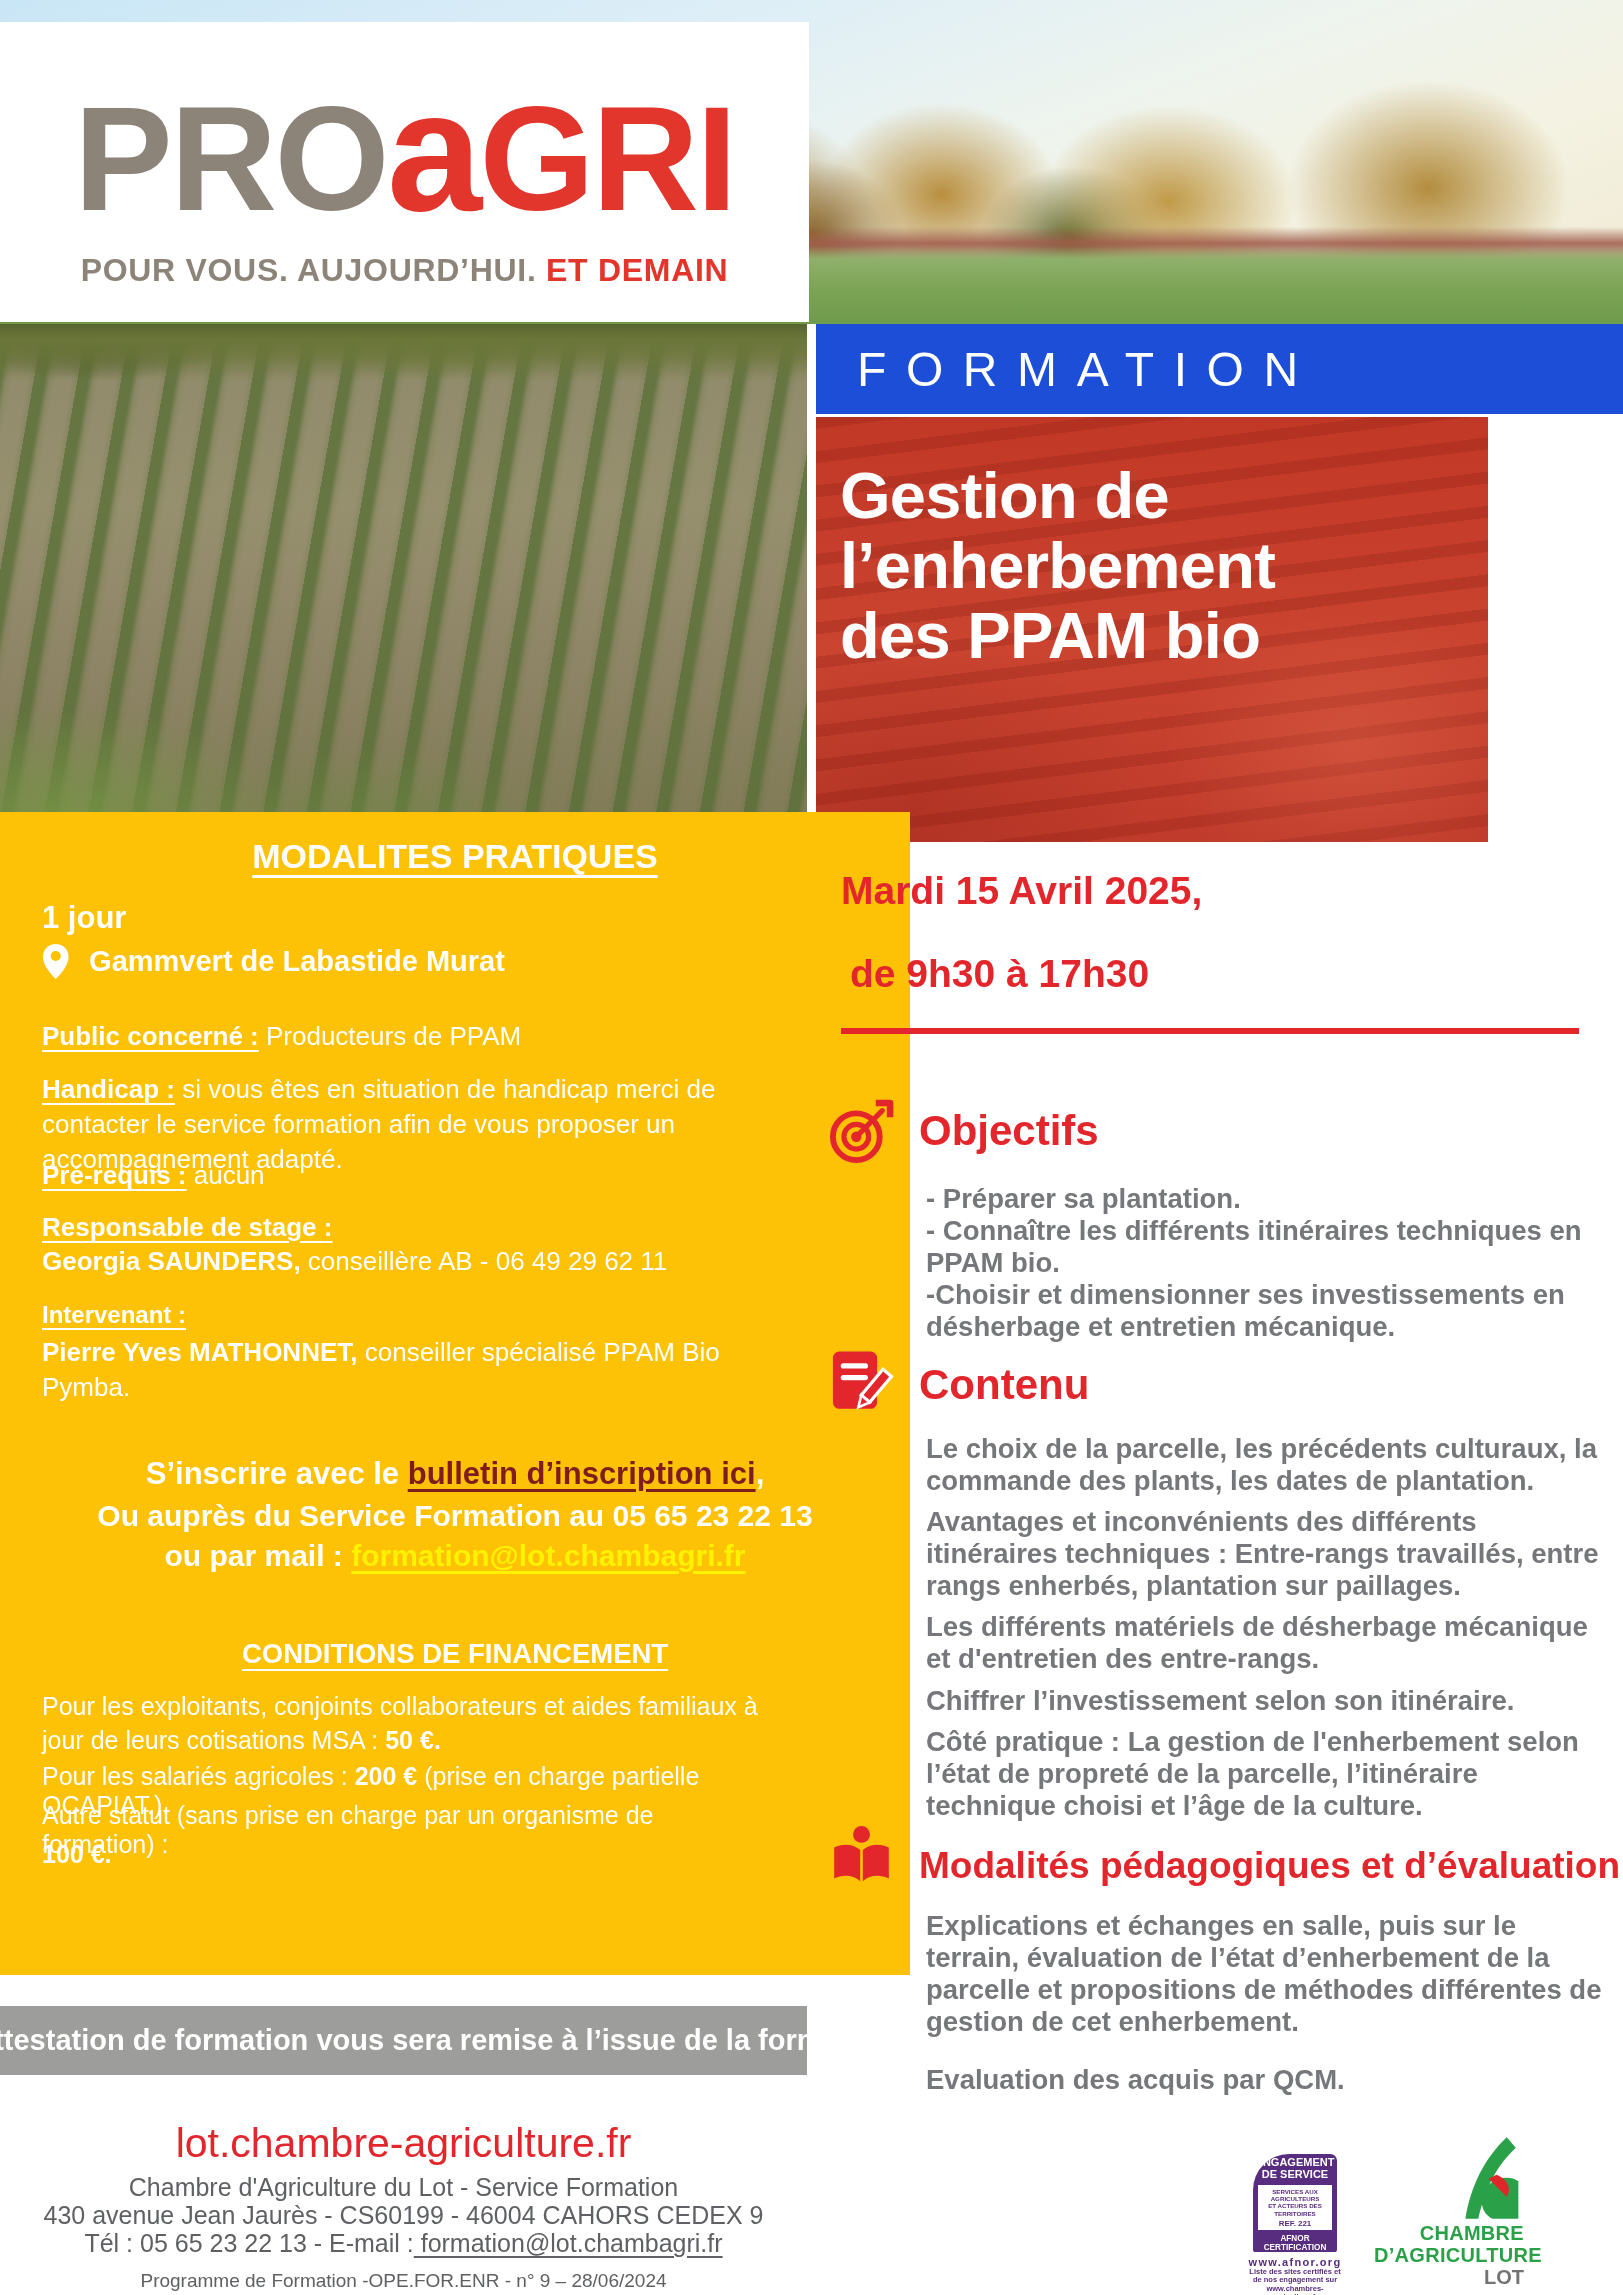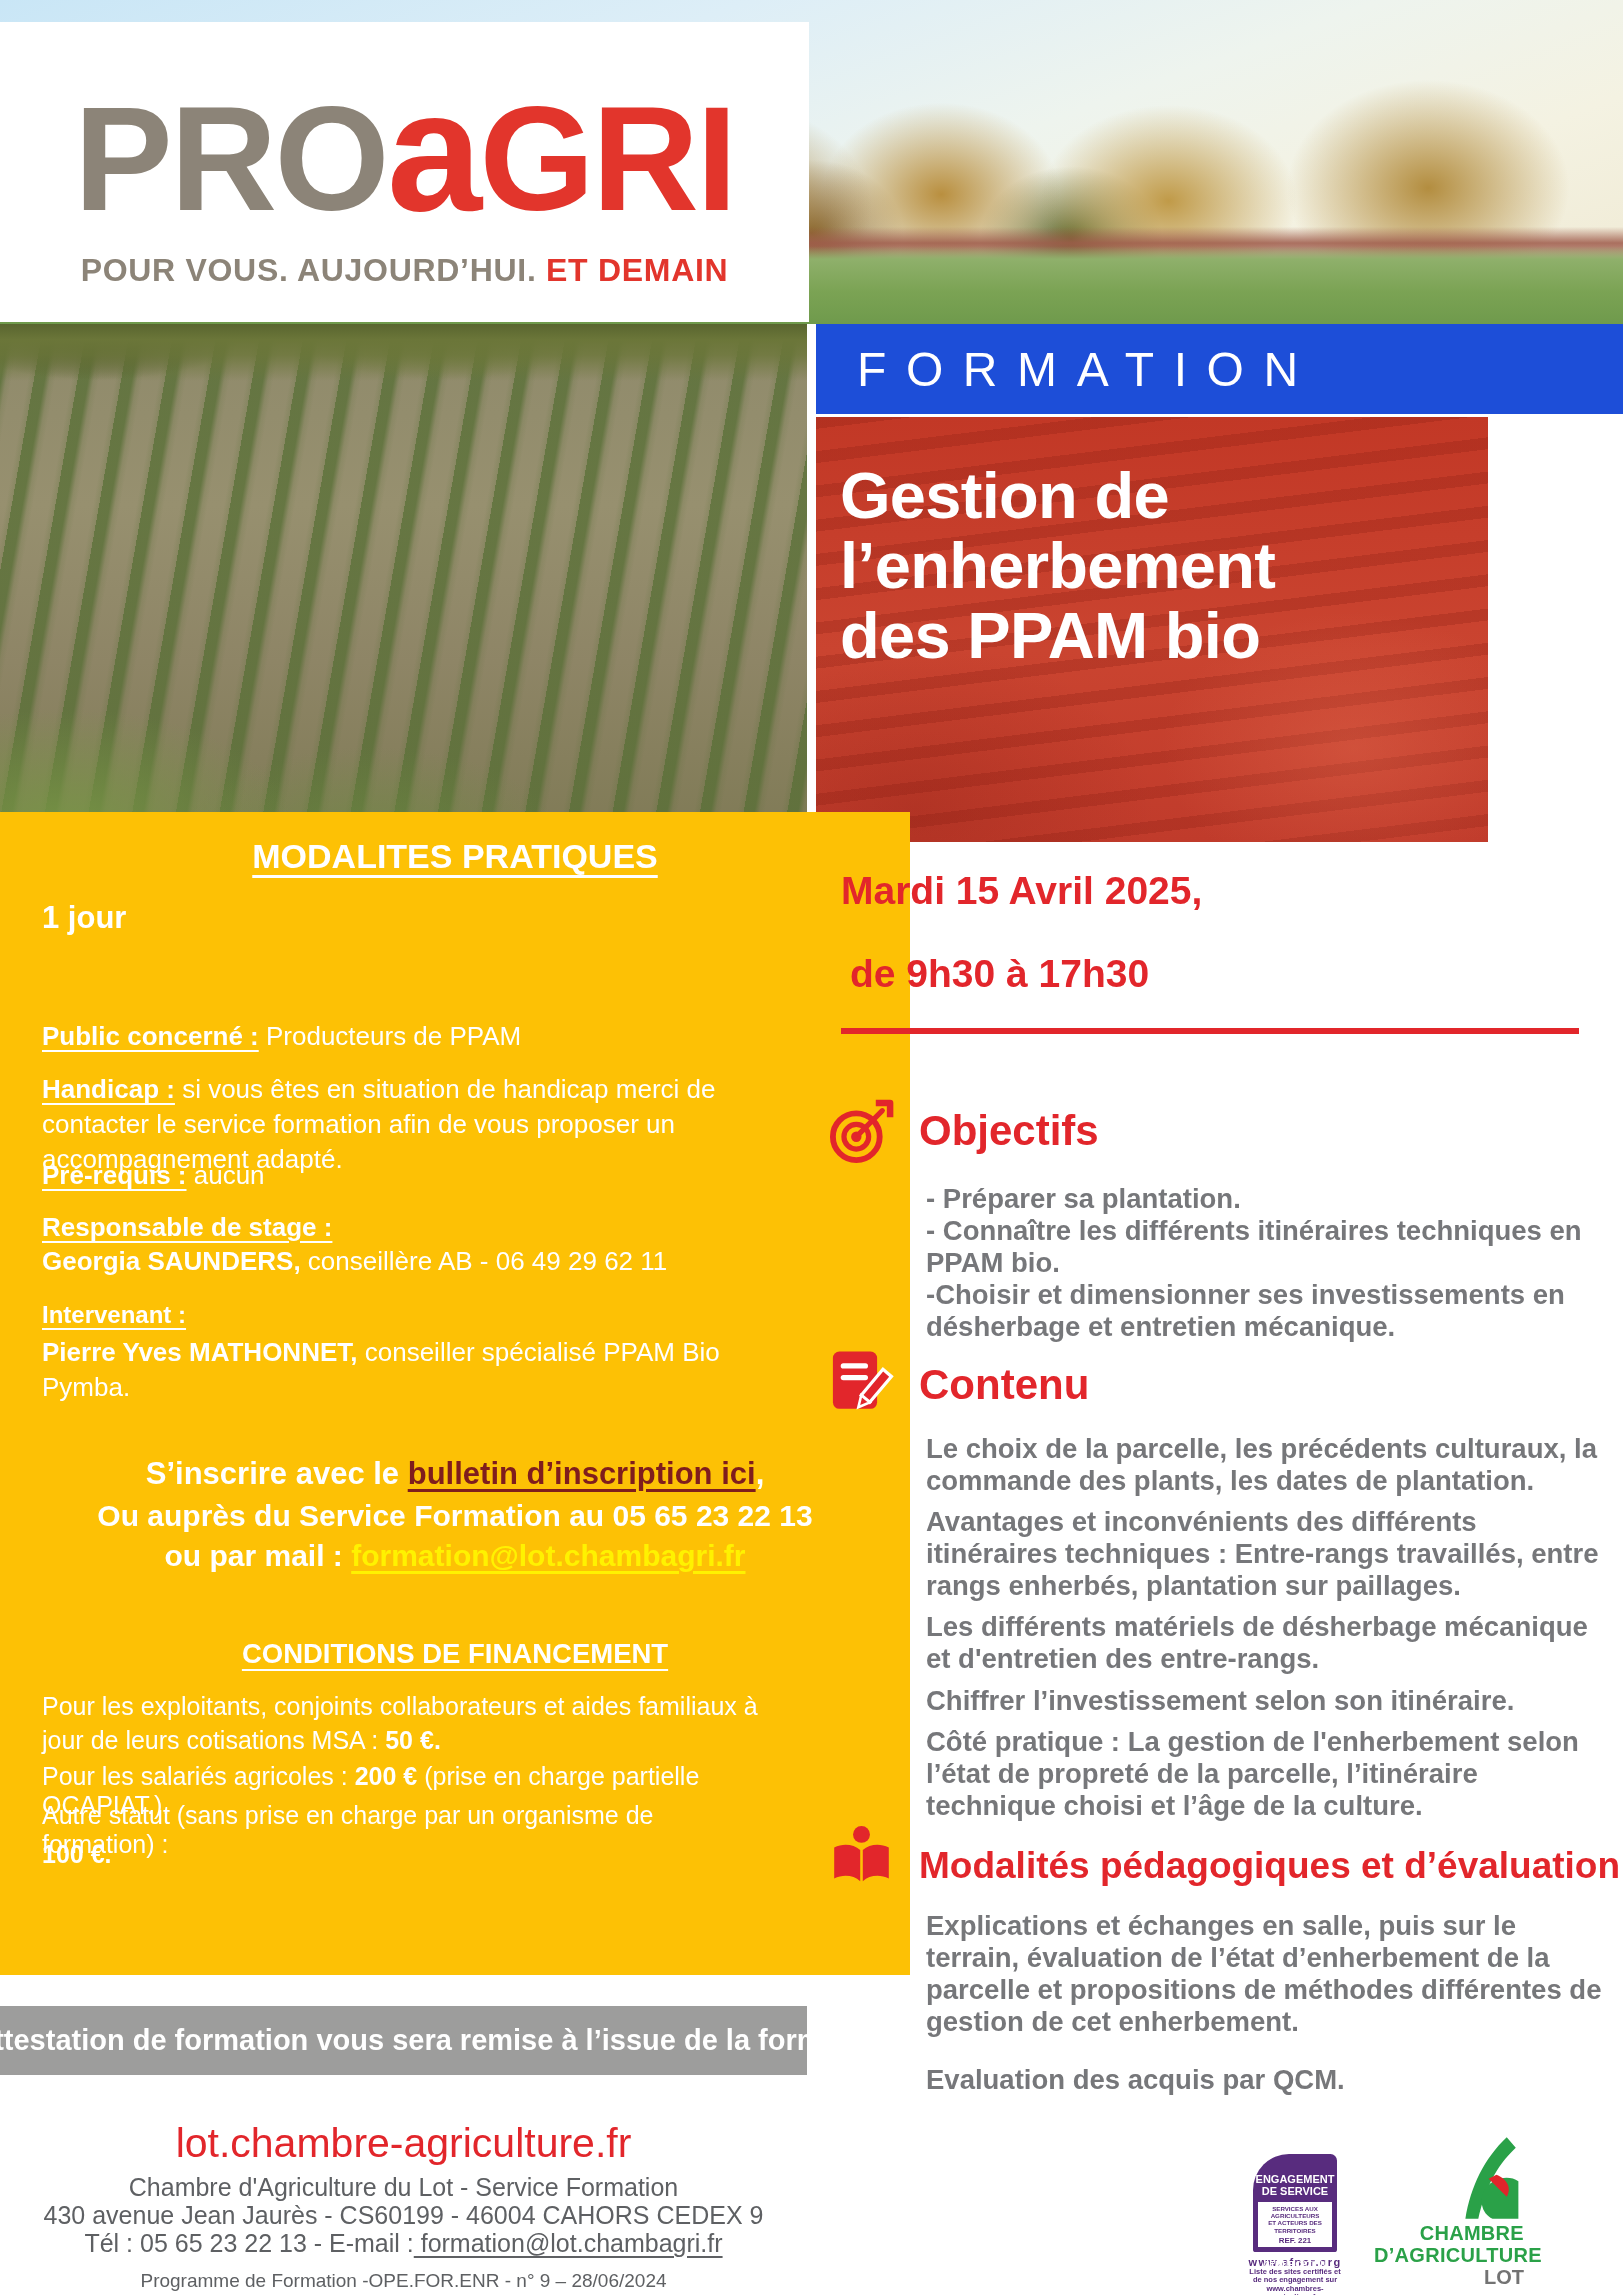--- a/index.html
+++ b/index.html
@@ -132,21 +132,21 @@
     color:#e2262b;font-size:41px;font-weight:400;}
   .footer-addr{position:absolute;left:0;top:2173px;width:807px;text-align:center;
     color:#5e6063;font-size:25px;line-height:28px;}
   .footer-addr .u{text-decoration:underline;text-underline-offset:3.9px;cursor:pointer;}
   .footer-prog{position:absolute;left:0;top:2270px;width:807px;text-align:center;
     color:#5e6063;font-size:19px;}
   
   .afnor{position:absolute;left:1246px;top:2154px;width:98px;text-align:center;color:#582c7e;}
   .afnor-badge{
     position:relative;margin:0 auto;width:84px;height:98px;background:#582c7e;
-    border-radius:36px 6.5px 2.6px 2.6px;color:#ffffff;box-sizing:border-box;padding-top:19px;
+    border-radius:36px 6.5px 2.6px 2.6px;color:#ffffff;box-sizing:border-box;padding-top:2px;
   }
   .afnor-badge .b1{font-size:11px;font-weight:bold;line-height:12.4px;}
   .afnor-white{margin:4.6px auto 3.3px auto;width:71px;background:#ffffff;color:#582c7e;padding:2.6px 1.3px;}
   .afnor-white .w1{font-size:6.2px;font-weight:bold;line-height:7.2px;}
   .afnor-white .ref{font-size:7.9px;font-weight:bold;margin-top:2px;}
   .afnor-badge .cert{font-size:8.2px;font-weight:bold;}
   .afnor-site{margin-top:3.9px;font-size:11px;font-weight:bold;letter-spacing:1.3px;}
   .afnor-note{font-size:7.5px;line-height:8.5px;font-weight:bold;}
   
   .chambre{position:absolute;left:1374px;top:2136px;width:150px;text-align:right;}
@@ -176,20 +176,27 @@
     <div class="red-title">
       <div>Gestion de</div>
       <div>l’enherbement</div>
       <div>des PPAM bio</div>
     </div>
   </div>
 
   <div class="yellow-block">
     <div class="yb yb-h"><span>MODALITES PRATIQUES</span></div>
     <div class="yb yb-jour">1 jour</div>
+    <div class="yb yb-loc">
+      <svg class="pin" viewBox="0 0 60 80">
+        <path d="M30 2 C14 2 2 14 2 30 C2 52 30 78 30 78 C30 78 58 52 58 30 C58 14 46 2 30 2 Z" fill="#ffffff"></path>
+        <circle cx="30" cy="28" r="11" fill="#fdc105"></circle>
+      </svg>
+      <span class="loc-txt">Gammvert de Labastide Murat</span>
+    </div>
     <div class="yb yb-public"><span class="lbl">Public concerné :</span><span> Producteurs de PPAM</span></div>
     <div class="yb yb-handicap"><span class="lbl">Handicap :</span><span> si vous êtes en situation de handicap merci de contacter le service formation afin de vous proposer un accompagnement adapté.</span></div>
     <div class="yb yb-prerequis"><span class="lbl">Pré-requis :</span><span> aucun</span></div>
     <div class="yb yb-resp-label"><span class="lbl">Responsable de stage :</span></div>
     <div class="yb yb-resp-name"><span class="bname">Georgia SAUNDERS,</span><span> conseillère AB - 06 49 29 62 11</span></div>
     <div class="yb yb-int-label"><span class="lbl">Intervenant :</span></div>
     <div class="yb yb-int-name"><span class="bname">Pierre Yves MATHONNET,</span><span> conseiller spécialisé PPAM Bio Pymba.</span></div>
     <div class="yb yb-ins1"><span>S’inscrire avec le </span><a class="link-blue">bulletin d’inscription ici</a><span>,</span></div>
     <div class="yb yb-ins2">Ou auprès du Service Formation au 05 65 23 22 13</div>
     <div class="yb yb-ins3"><span>ou par mail : </span><a class="link-yellow">formation@lot.chambagri.fr</a></div>

